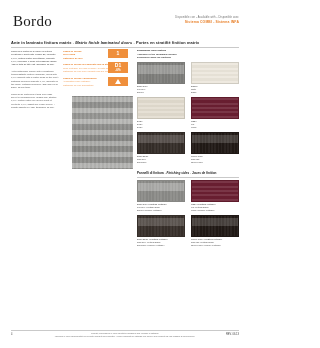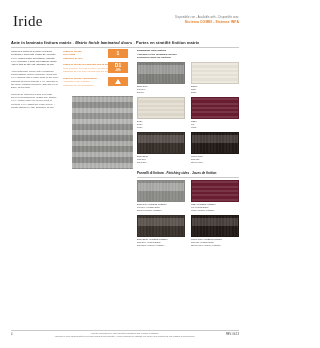--- a/index.html
+++ b/index.html
@@ -116,21 +116,21 @@
   .foot-pg { position:absolute; left:11px; top:333px; font-size:2.6px; color:#444; }
   .foot-code { position:absolute; right:11px; top:333px; font-size:2.6px; color:#444; }
   .foot-note { position:absolute; left:52px; top:332px; width:146px; text-align:center; }
   .foot-note div { font-size:2px; line-height:1.5; color:#6d6d6d; }
 </style>
 </head>
 <body>
 
 <div class="page">
 
-  <div class="brand">Iride</div>
+  <div class="brand">Bordo</div>
 
   <div class="avail">
     <div class="lbl">Disponibile con - Available with - Disponible avec</div>
     <div class="sys">Sistema COMBI - Sistema INFA</div>
   </div>
 
   <div class="title-wrap">
     <div class="title">
       <b>Ante in laminato finitura matrix</b>
       <span class="sep">-</span>

